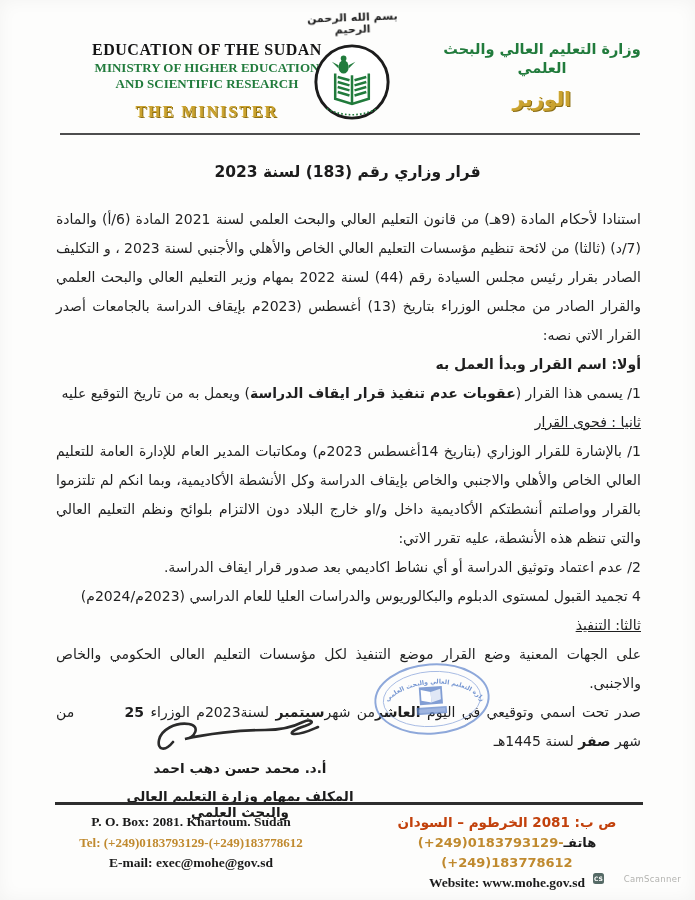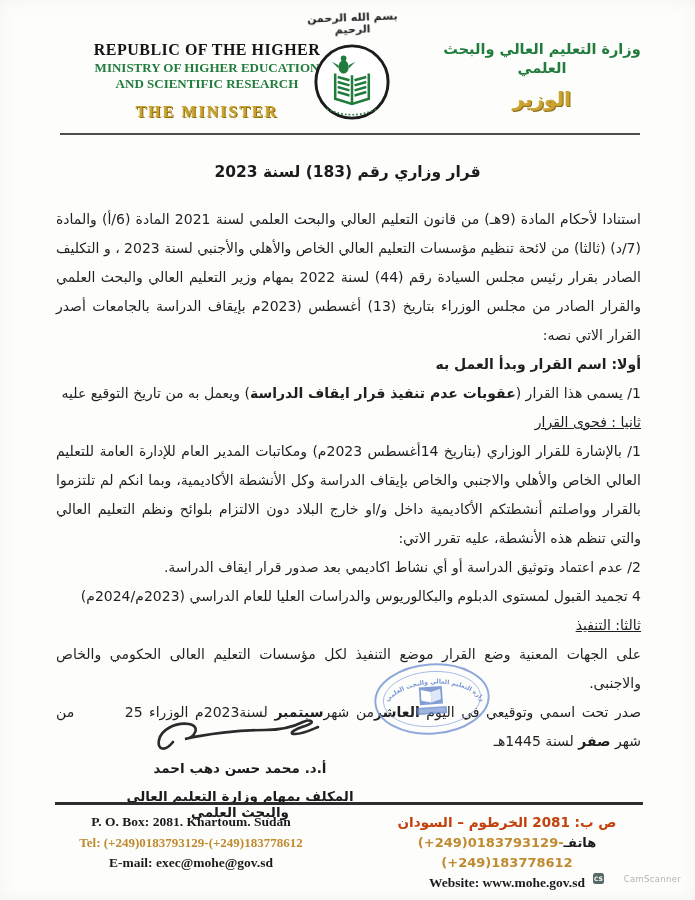--- a/index.html
+++ b/index.html
@@ -102,21 +102,21 @@
     font-family:"DejaVu Sans", sans-serif;
   }
   .cam-txt{font-size:8.5px;color:#9a9a96;letter-spacing:.3px;}
 </style>
 </head>
 <body>
 
 <div class="page">
 
   <div class="hdr-en">
-    <div class="l1">REPUBLIC OF THE HIGHER</div>
+    <div class="l1">EDUCATION OF THE SUDAN</div>
     <div class="l2">MINISTRY OF HIGHER EDUCATION</div>
     <div class="l3">AND SCIENTIFIC RESEARCH</div>
     <div class="minister-en">THE MINISTER</div>
   </div>
 
   <div class="bismillah">بسم الله الرحمن الرحيم</div>
 
   <svg class="emblem" viewBox="0 0 100 104">
     <circle cx="50" cy="52" r="43" fill="#ffffff" stroke="#1c1c1c" stroke-width="3.5"></circle>
 
@@ -149,21 +149,21 @@
   <div class="body-text">
     <p>استنادا لأحكام المادة (9هـ) من قانون التعليم العالي والبحث العلمي لسنة 2021 المادة (6/أ) والمادة (7/د) (ثالثا) من لائحة تنظيم مؤسسات التعليم العالي الخاص والأهلي والأجنبي لسنة 2023 ، و التكليف الصادر بقرار رئيس مجلس السيادة رقم (44) لسنة 2022 بمهام وزير التعليم العالي والبحث العلمي والقرار الصادر من مجلس الوزراء بتاريخ (13) أغسطس (2023م بإيقاف الدراسة بالجامعات أصدر القرار الاتي نصه:</p>
     <p class="h-bold">أولا: اسم القرار وبدأ العمل به</p>
     <p><span>1/ يسمى هذا القرار (</span><span style="font-weight: bold;">عقوبات عدم تنفيذ قرار ايقاف الدراسة</span><span>) ويعمل به من تاريخ التوقيع عليه</span></p>
     <p><span class="h-underline">ثانيا : فحوى القرار</span></p>
     <p>1/ بالإشارة للقرار الوزاري (بتاريخ 14أغسطس 2023م) ومكاتبات المدير العام للإدارة العامة للتعليم العالي الخاص والأهلي والاجنبي والخاص بإيقاف الدراسة وكل الأنشطة الأكاديمية، وبما انكم لم تلتزموا بالقرار وواصلتم أنشطتكم الأكاديمية داخل و/او خارج البلاد دون الالتزام بلوائح ونظم التعليم العالي والتي تنظم هذه الأنشطة، عليه تقرر الاتي:</p>
     <p>2/ عدم اعتماد وتوثيق الدراسة أو أي نشاط اكاديمي بعد صدور قرار ايقاف الدراسة.</p>
     <p>4 تجميد القبول لمستوى الدبلوم والبكالوريوس والدراسات العليا للعام الدراسي (2023م/2024م)</p>
     <p><span class="h-underline">ثالثا: التنفيذ</span></p>
     <p>على الجهات المعنية وضع القرار موضع التنفيذ لكل مؤسسات التعليم العالى الحكومي والخاص والاجنبى.</p>
-    <p><span>صدر تحت اسمي وتوقيعي في اليوم </span><span style="font-weight: bold;">العاشر</span><span>من شهر</span><span style="font-weight: bold;">سبتمبر</span><span> لسنة2023م الوزراء </span><span style="font-weight: normal; margin-left: 44px;">25</span><span> من شهر </span><span style="font-weight: bold;">صفر</span><span> لسنة 1445هـ</span></p>
+    <p><span>صدر تحت اسمي وتوقيعي في اليوم </span><span style="font-weight: bold;">العاشر</span><span>من شهر</span><span style="font-weight: bold;">سبتمبر</span><span> لسنة2023م الوزراء </span><span style="font-weight: bold; margin-left: 44px;">25</span><span> من شهر </span><span style="font-weight: bold;">صفر</span><span> لسنة 1445هـ</span></p>
   </div>
 
   <svg class="stamp" viewBox="0 0 140 88">
     <defs>
       <path id="arcTop" d="M14 52 A58 34 0 0 1 126 52" fill="none"></path>
     </defs>
     <ellipse cx="70" cy="44" rx="64" ry="39" fill="none" stroke="#7b9ad5" stroke-width="2.2"></ellipse>
     <ellipse cx="70" cy="44" rx="55" ry="31" fill="none" stroke="#8fa9dc" stroke-width="1"></ellipse>
     <text font-size="7" fill="#6187cc" font-weight="bold">
       <textPath href="#arcTop" startOffset="8%">وزارة التعليم العالي والبحث العلمي</textPath>

